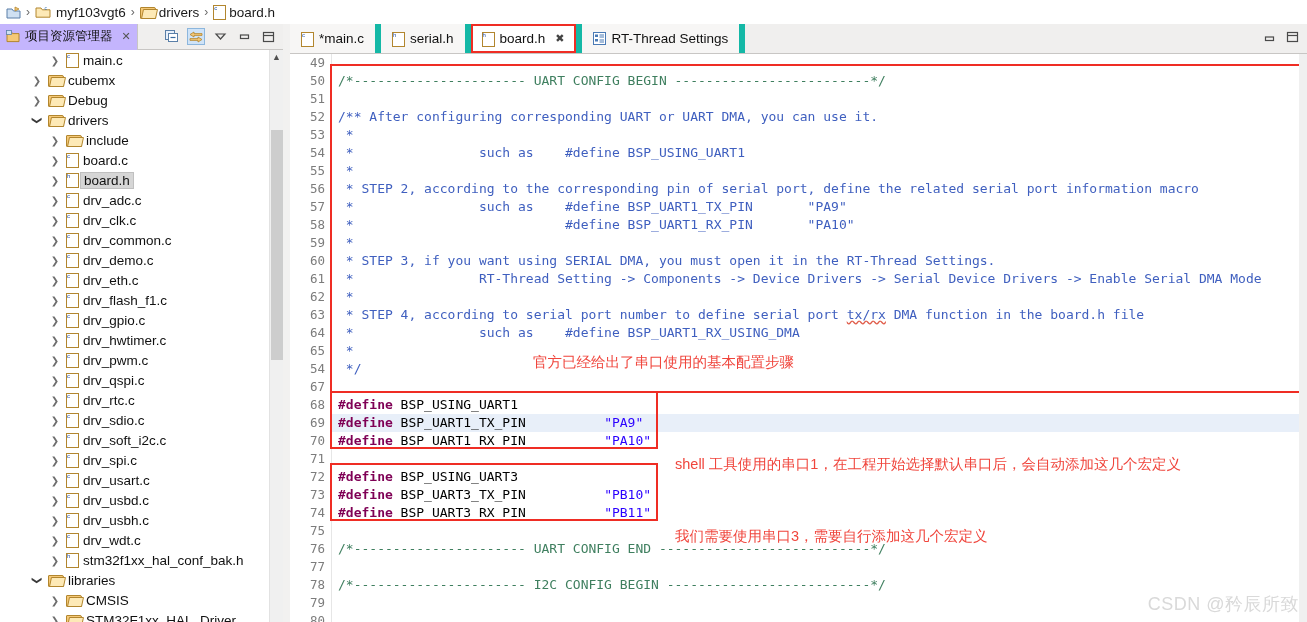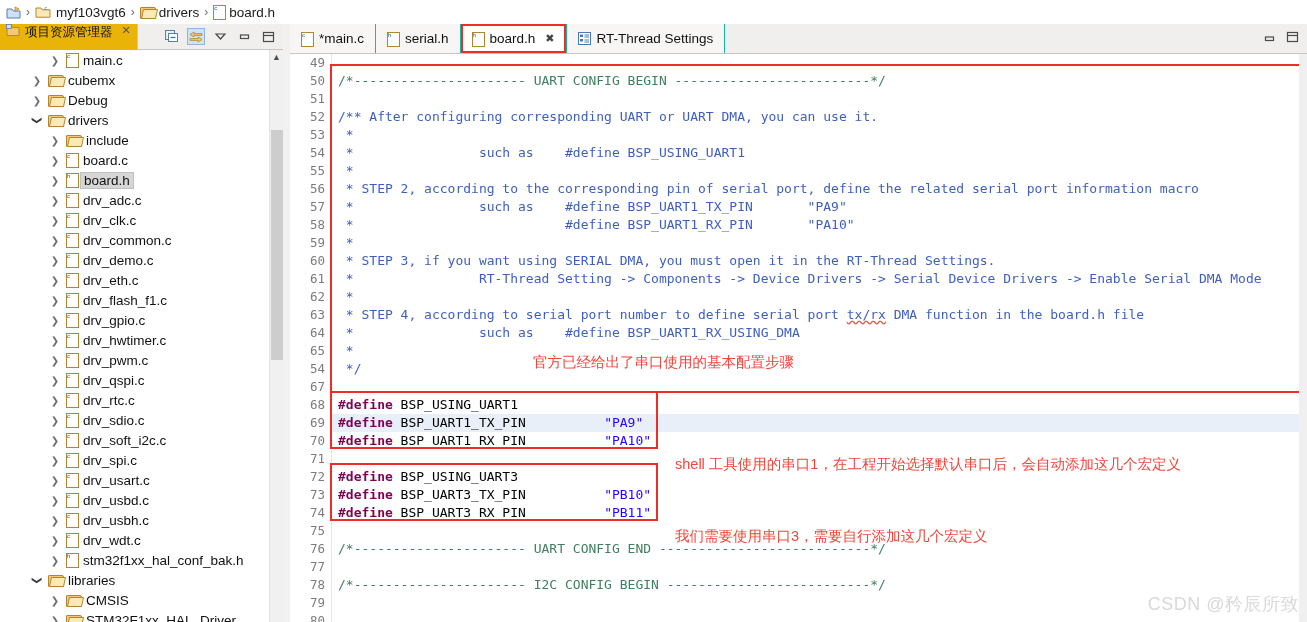--- a/index.html
+++ b/index.html
@@ -54,22 +54,22 @@
   .left-panel {
     position:absolute; left:0; top:24px; width:283px; height:598px;
     background:#ffffff;
   }
   .lp-tabbar {
     position:relative; height:26px; background:#f0efee;
     border-bottom:1px solid #c8c6c4;
     display:flex; align-items:center;
   }
   .lp-tab {
-    height:26px; display:flex; gap:5px;
-    padding:0 6px 0 6px; background:#eab308;
+    height:26px; display:flex; align-items:center; gap:5px;
+    padding:0 6px 0 6px; background:#c4b5fd;
     border-right:1px solid #c8c6c4;
     font-size:12.5px; color:#111;
   }
   .lp-tab .close-x { color:#555; font-size:11px; margin-left:4px; }
   .lp-tools { display:flex; align-items:center; gap:6px; margin-left:auto; padding-right:6px; }
   .tool-btn { width:18px;height:17px; display:flex;align-items:center;justify-content:center; }
   .tool-btn.sel { background:#cfe3f7; border:1px solid #8cb6dd; }
 
   .tree {
     position:absolute; left:0; top:26px; width:283px; height:572px;
@@ -105,21 +105,21 @@
   .editor {
     position:absolute; left:290px; top:24px; width:1017px; height:598px; background:#ffffff;
   }
   .ed-tabbar {
     position:relative; height:30px; background:#f0efee;
     border-bottom:1px solid #c8c6c4; display:flex; align-items:flex-end;
   }
   .ed-tab {
     height:29px; display:flex; align-items:center; gap:6px;
     padding:0 11px; font-size:13.5px; color:#111;
-    background:#f7f6f5; border-right:1px solid #14b8a6;
+    background:#f7f6f5; border-right:6px solid #14b8a6;
   }
   .ed-tab.active { background:#ffffff; }
   .ed-tab .close-x { font-size:11px; color:#444; margin-left:4px; }
   .ed-tab.boxed { position:relative; }
   .ed-tab.boxed:after {
     content:""; position:absolute; left:0; top:0; right:0; bottom:0;
     border:2px solid #ef2d24; pointer-events:none;
   }
   .ed-winbtns { display:flex; align-items:center; gap:10px; margin-left:auto; padding:0 8px 6px 0; }
 

